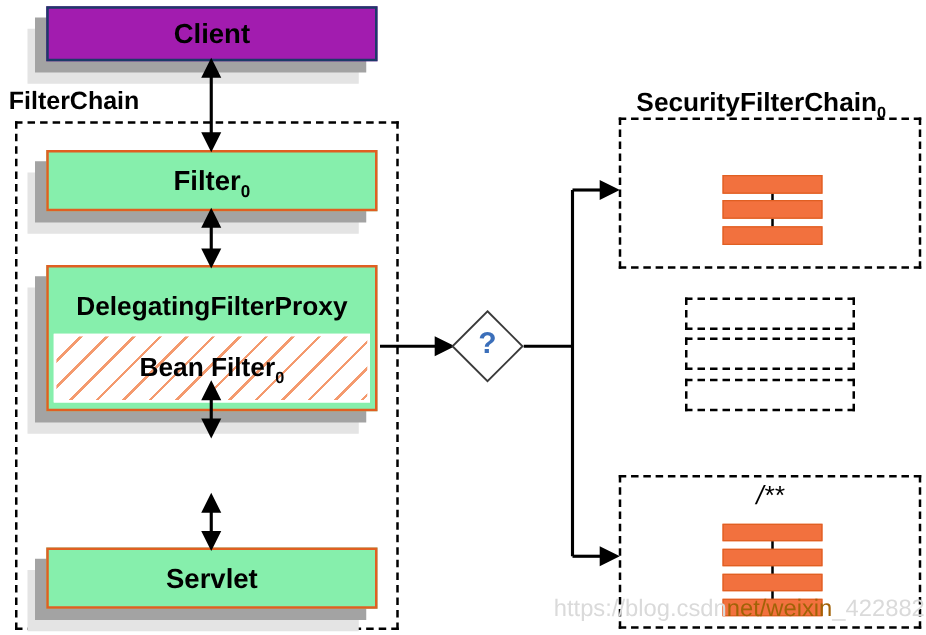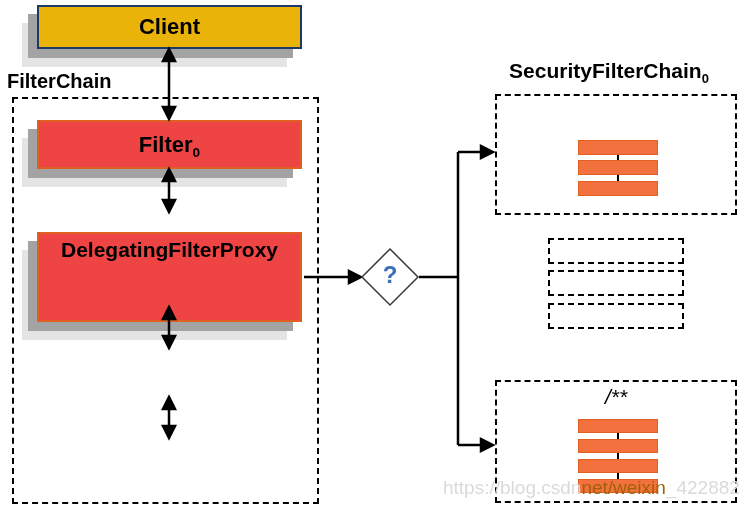--- a/index.html
+++ b/index.html
@@ -3,49 +3,49 @@
 <meta charset="utf-8">
 <style>
   html,body { margin:0; padding:0; background:#fff; }
   .canvas {
     position:relative; width:741px; height:508px; background:#fff;
     font-family:"Liberation Sans", sans-serif; overflow:hidden; color:#000;
   }
   
   .node {
     position:absolute; left:37px; width:265px; box-sizing:border-box;
-    background:#ef4444; border:2px solid #e05f22;
+    background:#86efac; border:2px solid #e05f22;
     box-shadow:-9px 9px 0 0 #a3a3a3, -15px 18px 0 0 #e4e4e4;
     display:flex; align-items:center; justify-content:center;
     font-weight:bold; font-size:22px;
   }
   .node sub, .bigtitle sub, .bean sub { font-size:62%; line-height:0; }
-  .client { top:5px;  height:44px; background:#eab308; border:2px solid #1c3a69; }
+  .client { top:5px;  height:44px; background:#a21caf; border:2px solid #1c3a69; }
   .f0     { top:120px; height:49px; }
-  .dfp    { top:212px; height:90px; flex-direction:column; justify-content:flex-start; padding-top:4px; font-size:21px;margin-top:20px; }
+  .dfp    { top:212px; height:117px; flex-direction:column; justify-content:flex-start; padding-top:20px; font-size:21px; }
   .f2     { top:348px; height:49px; }
   .servlet{ top:438px; height:49px; }
   .bean {
     position:absolute; left:4px; right:4px; bottom:5px; height:51px;
     background:repeating-linear-gradient(135deg,#ffffff 0 13px,#f49a6e 13px 15px) #fff;
     border:2px solid #ffffff;
     display:flex; align-items:center; justify-content:center;
     font-weight:bold; font-size:21px;
   }
   
   .fc-wrap {
     position:absolute; left:12px; top:97px; width:307px; height:407px;
     border:2px dashed #000; box-sizing:border-box;
   }
   .fc-label {
     position:absolute; left:7px; top:70px; font-weight:bold; font-size:20px;
   }
   .chain-title {
     position:absolute; left:478px; width:262px; text-align:center;
-    font-weight:bold; font-size:21px;
+    font-weight:bold; font-size:21px;margin-top:12px;
   }
   .ct0 { top:59px; } .ctn { top:347px; }
   .chain-box {
     position:absolute; left:495px; width:242px; box-sizing:border-box;
     border:2px dashed #000;
   }
   .cb0 { top:94px;  height:121px; }
   .cbn { top:380px; height:123px; }
   .pattern {
     position:absolute; left:0; right:0; top:3px; text-align:center;
@@ -85,23 +85,29 @@
   <div class="node client">
     <span>Client</span>
   </div>
 
   <div class="node f0">
     <span><span>Filter</span><sub>0</sub></span>
   </div>
 
   <div class="node dfp">
     <span>DelegatingFilterProxy</span>
+    <div class="bean">
+      <span><span>Bean Filter</span><sub>0</sub></span>
+    </div>
   </div>
 
 
+  <div class="node servlet">
+    <span>Servlet</span>
+  </div>
 
   <div class="chain-title ct0 bigtitle">
     <span>SecurityFilterChain</span><sub>0</sub>
   </div>
   <div class="chain-box cb0">
     <div class="bar-line" style="top:50px; height:48px;"></div>
     <div class="bar" style="top:44px;"></div>
     <div class="bar" style="top:64px;"></div>
     <div class="bar" style="top:85px;"></div>
   </div>

